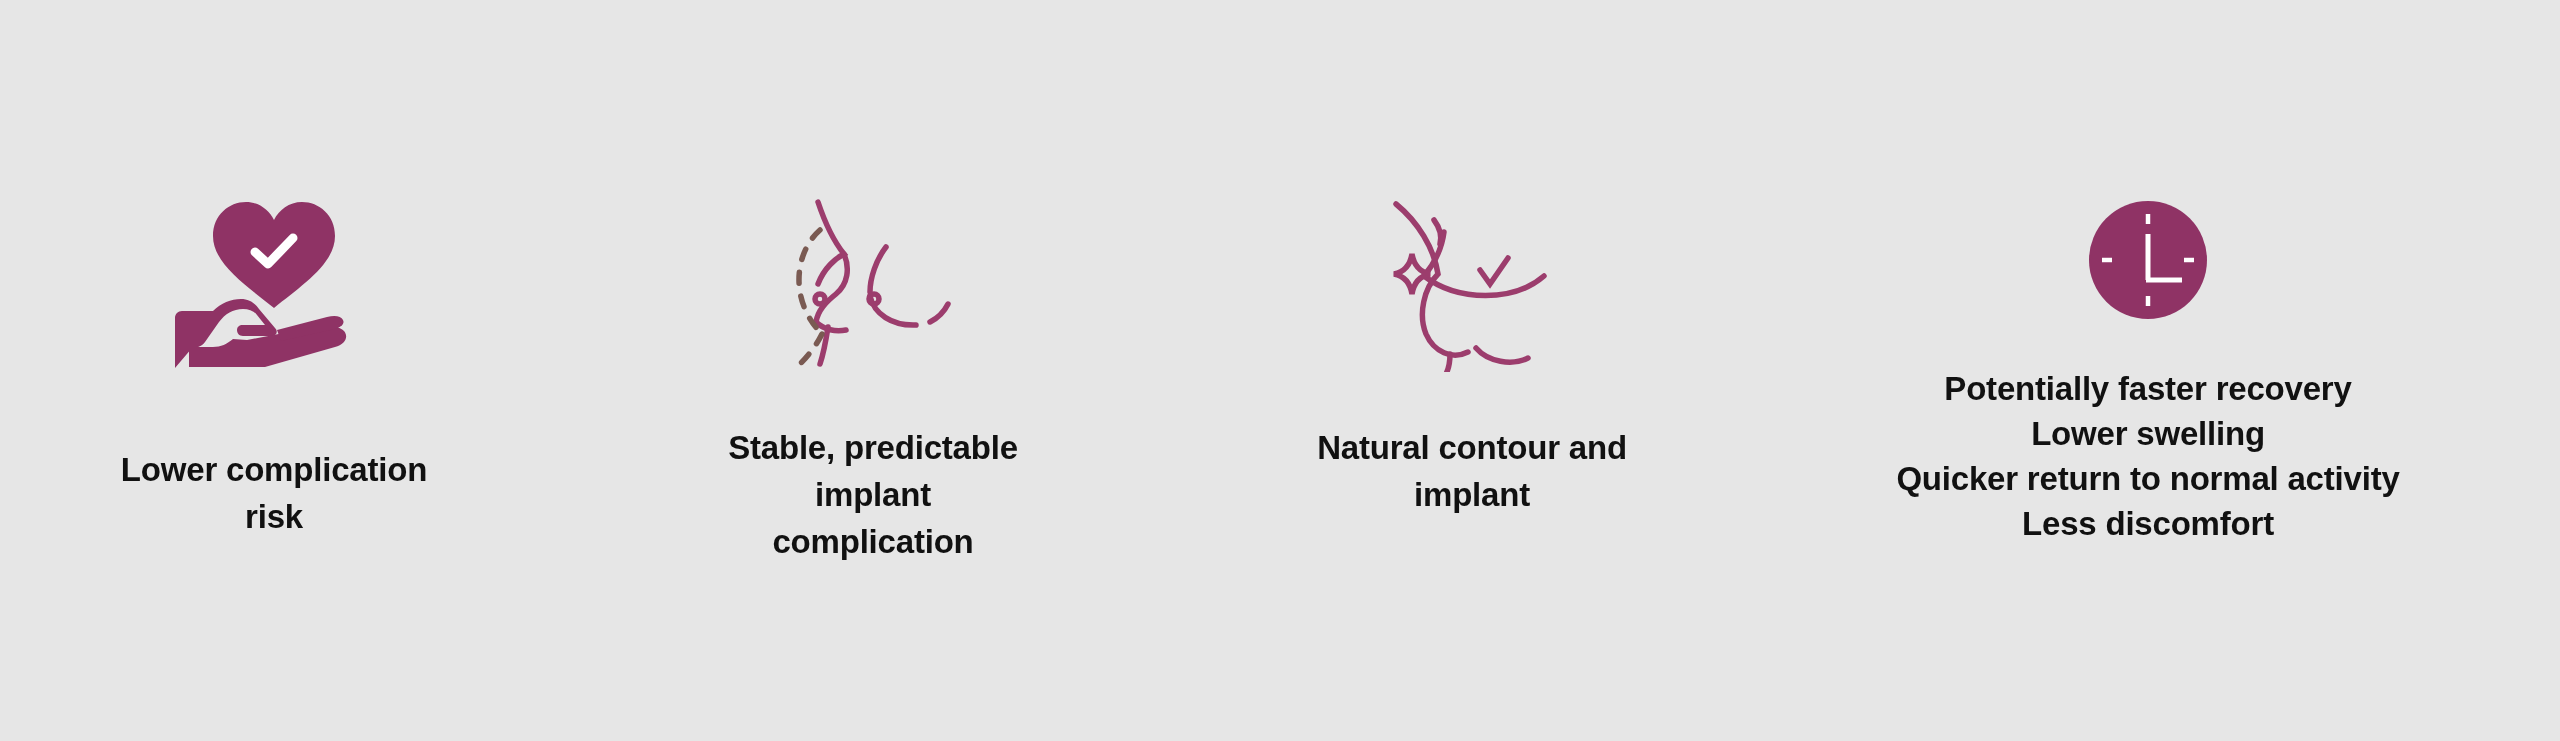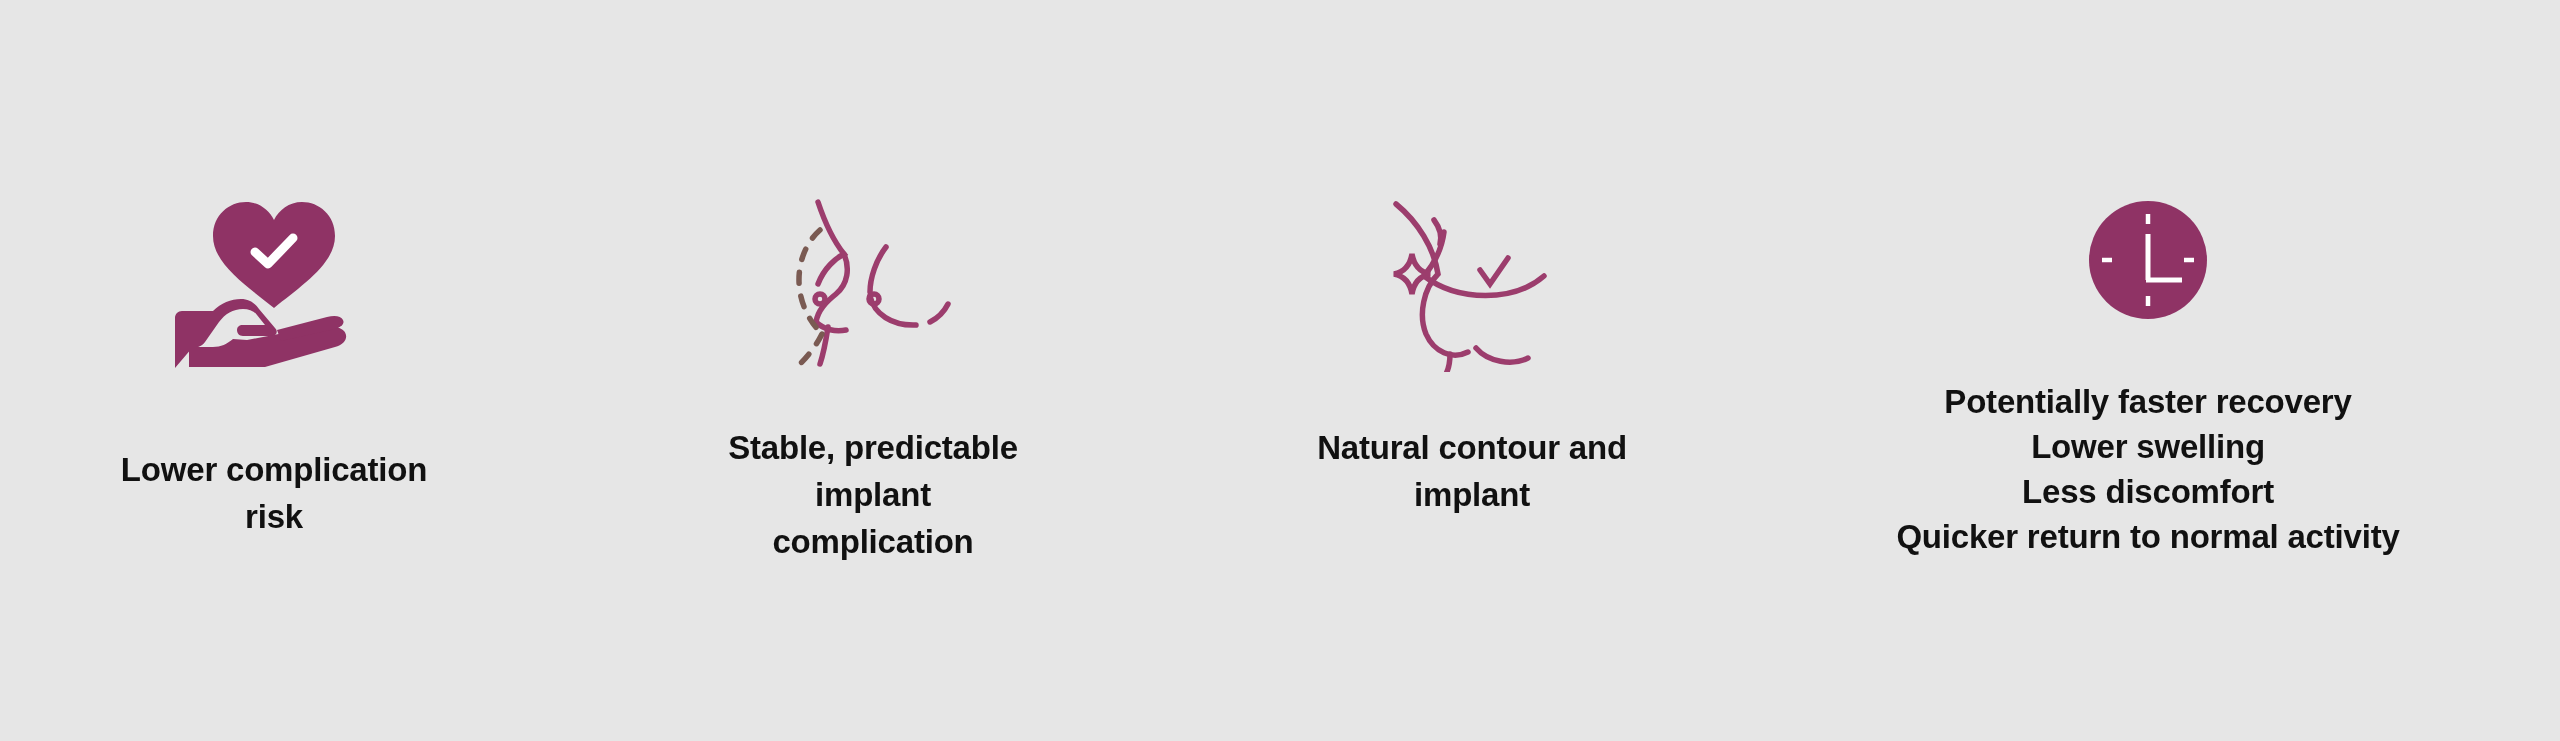--- a/index.html
+++ b/index.html
@@ -62,21 +62,21 @@
   .caption-2,
   .caption-3 {
     font-size: 33px;
     line-height: 47px;
     margin-top: 52px;
   }
 
   .caption-4 {
     font-size: 33px;
     line-height: 45px;
-    margin-top: 29px;
+    margin-top: 16px;
     white-space: nowrap;
   }
 
   .caption-line { display: block; }
 </style>
 </head>
 <body>
 
 <div class="benefits-row">
 
@@ -235,18 +235,18 @@
         </g>
         <g stroke="#ffffff" stroke-width="5" stroke-linecap="butt" fill="none">
           <line x1="90" y1="64" x2="90" y2="110"></line>
           <line x1="88" y1="110" x2="124" y2="110"></line>
         </g>
       </svg>
     </div>
     <div class="caption caption-4">
       <span class="caption-line">Potentially faster recovery</span>
       <span class="caption-line">Lower swelling</span>
+      <span class="caption-line">Quicker return to normal activity</span>
       <span class="caption-line">Less discomfort</span>
-      <span class="caption-line">Quicker return to normal activity</span>
     </div>
   </div>
 
 </div>
 
 </body></html>

